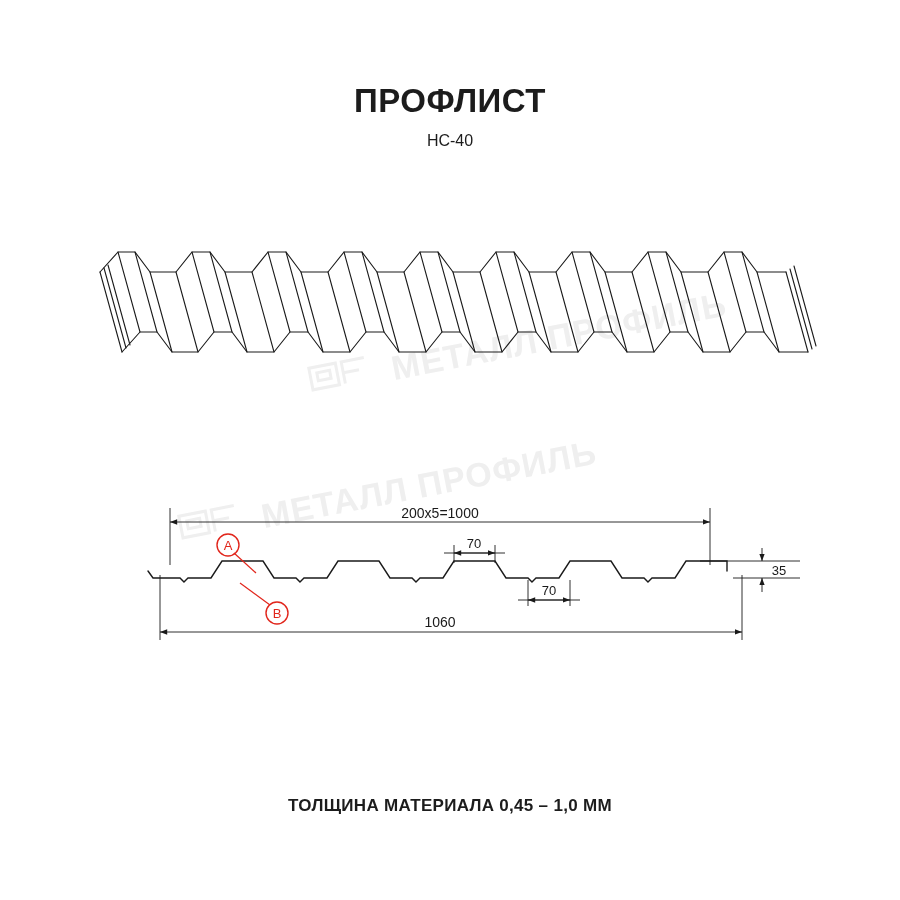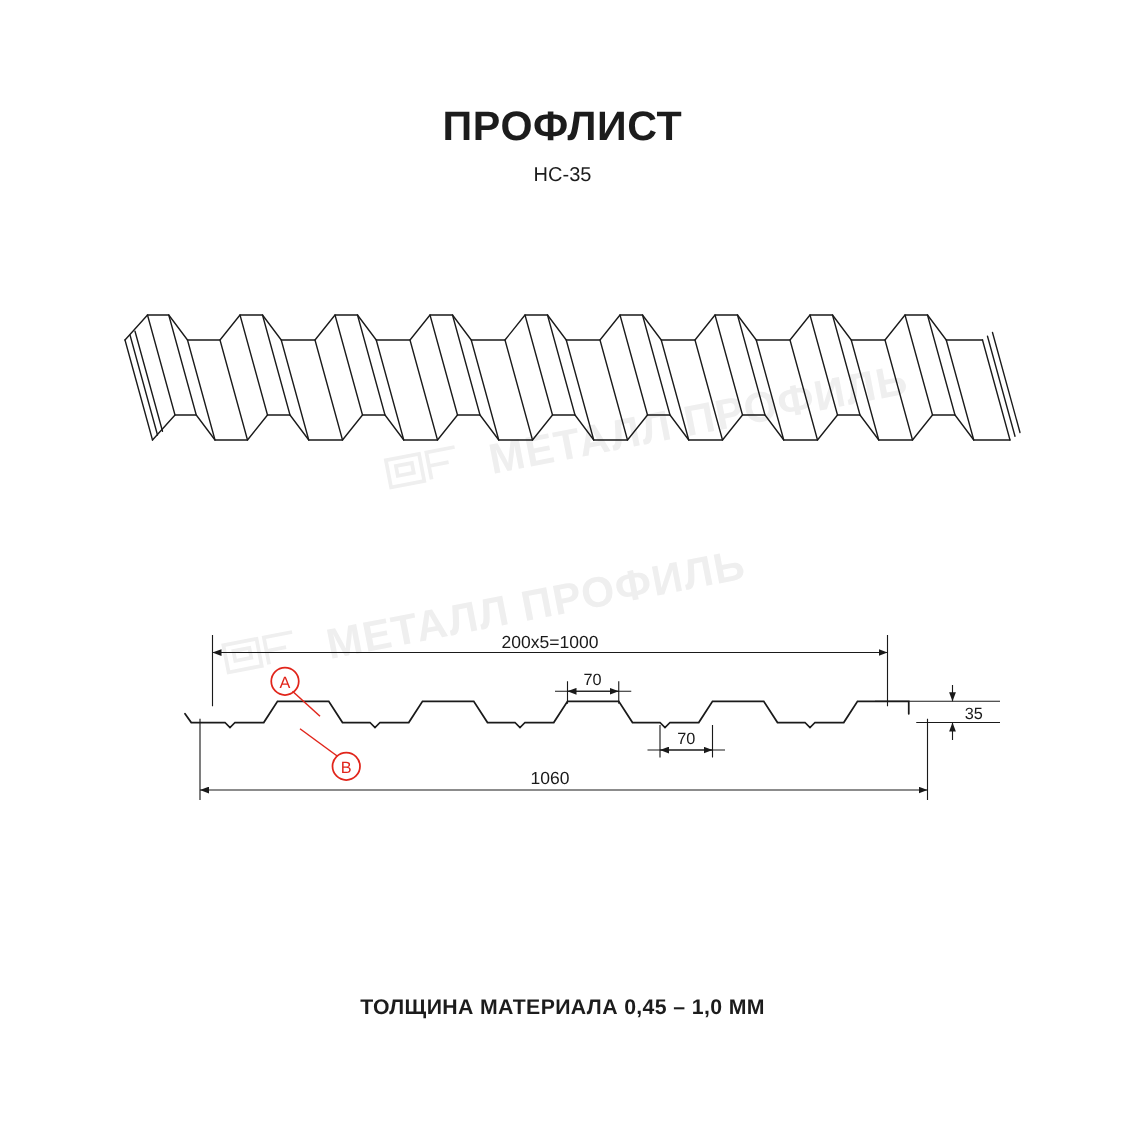--- a/index.html
+++ b/index.html
@@ -75,21 +75,21 @@
   }
   #watermark-top { left: 305px; top: 320px; }
   #watermark-bottom { left: 175px; top: 468px; }
 </style>
 </head>
 <body>
 
 <div id="page">
 
   <div id="title">ПРОФЛИСТ</div>
-  <div id="subtitle">НС-35</div>
+  <div id="subtitle">НС-40</div>
 
   <div class="watermark" id="watermark-top">
     <span class="wm-logo">
       <svg width="62" height="40" viewBox="0 0 62 40" xmlns="http://www.w3.org/2000/svg">
         <g fill="none" stroke="#efefef" stroke-width="3">
           <path d="M3 30 L3 8 L30 8 L30 30 Z"></path>
           <path d="M10 22 L10 14 L23 14 L23 22 Z"></path>
           <path d="M36 30 L36 8 L59 8"></path>
           <path d="M36 19 L52 19"></path>
         </g>

